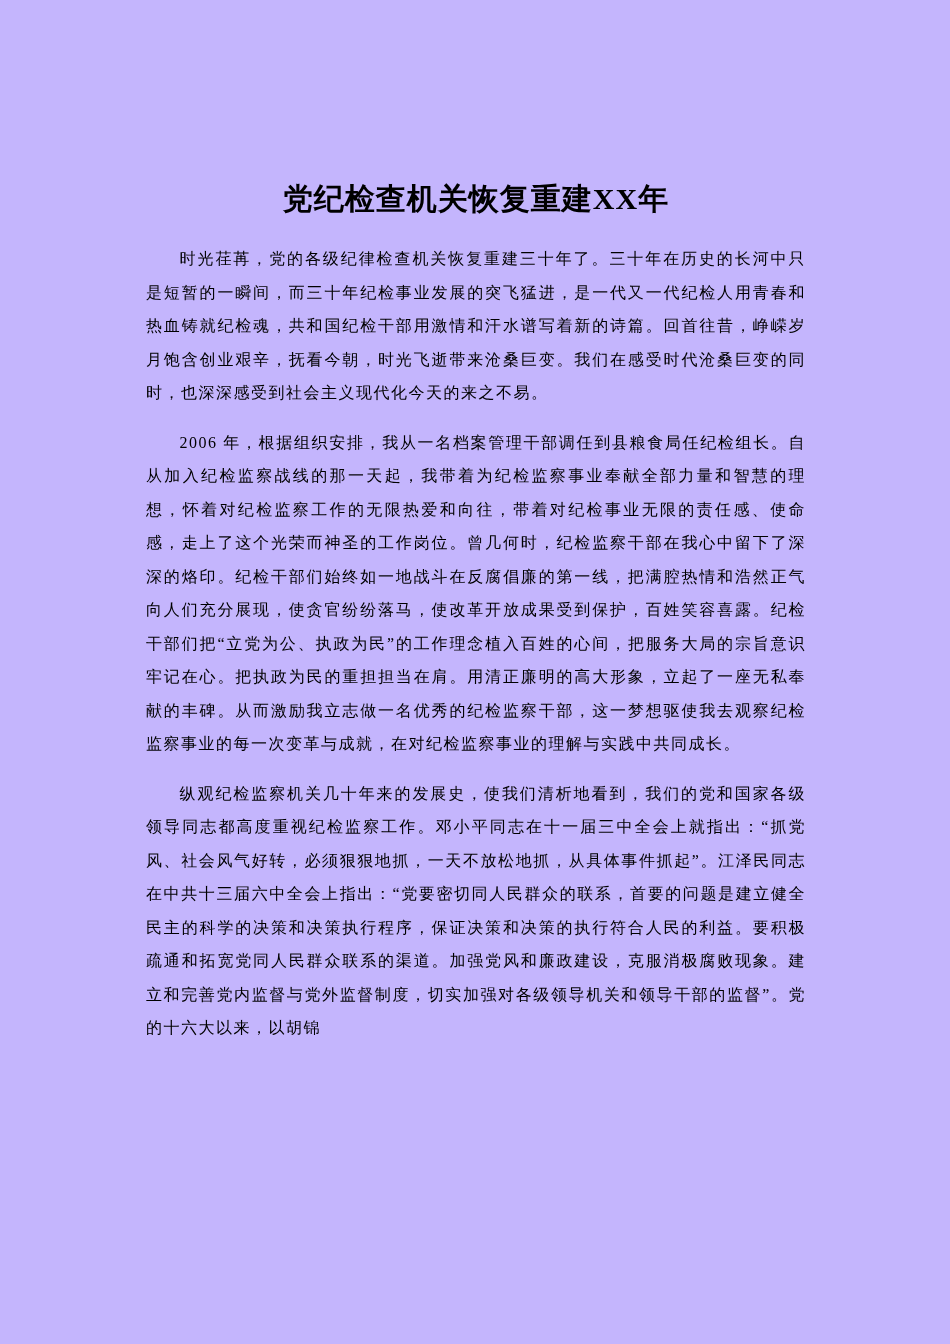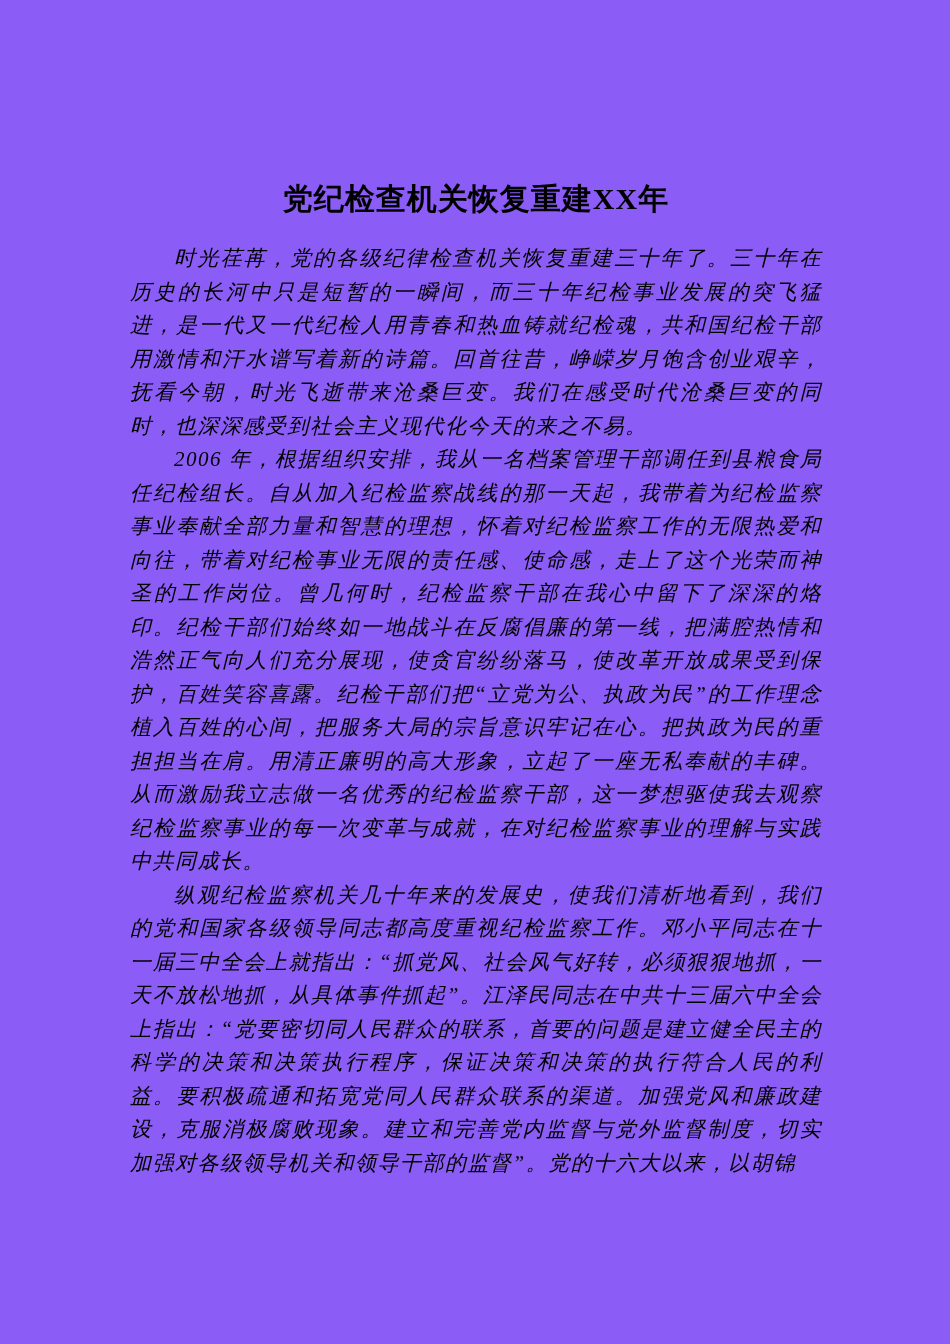--- a/index.html
+++ b/index.html
@@ -4,47 +4,46 @@
 <style>
   html, body {
     margin: 0;
     padding: 0;
     background: #ffffff;
   }
   .page {
     position: relative;
     width: 950px;
     height: 1344px;
-    background: #8b5cf6;
+    background: #c4b5fd;
     font-family: "Liberation Serif", "DejaVu Serif", serif;
     color: #000000;
     overflow: hidden;
   }
   .content {
     position: absolute;
     left: 130px;
     width: 692px;
     top: 180px;
   }
   .doc-title {
     margin: 0 0 24px 0;
     text-align: center;
     font-size: 30px;
     font-weight: bold;
     letter-spacing: 1px;
     line-height: 38px;
   }
   .para {
-    margin: 0;
-    font-size: 21px;
+    margin: 16px;
+    font-size: 16px;
     line-height: 33.5px;
     text-align: justify;
     text-indent: 2.1em;
     letter-spacing: 1.5px;
-    font-style: italic;
   }
   .footer {
     position: absolute;
     left: 0;
     top: 1246px;
     width: 100%;
     height: 24px;
   }
   .footer-text {
     position: absolute;

